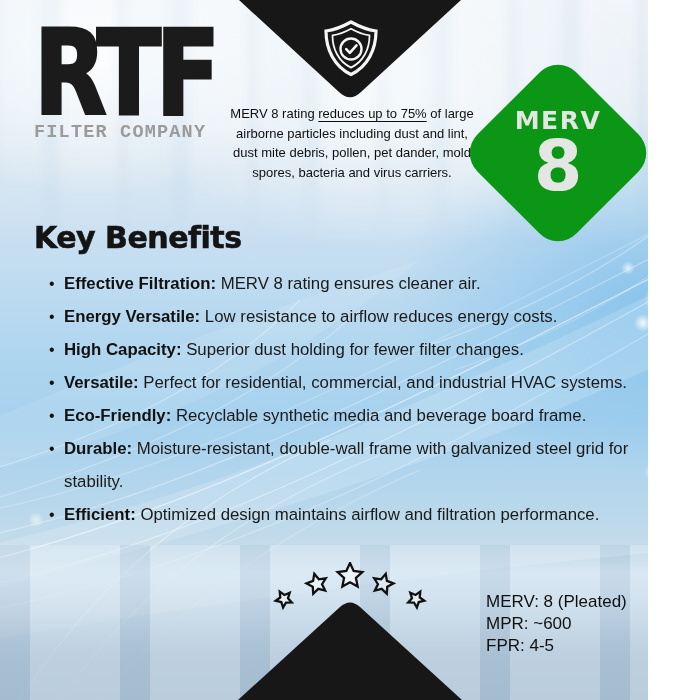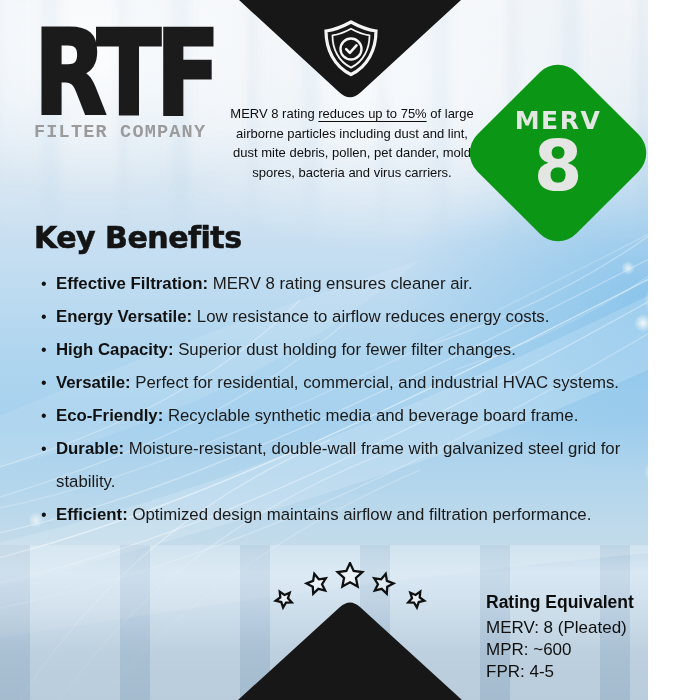--- a/index.html
+++ b/index.html
@@ -74,21 +74,21 @@
     color:#e3e6e2;font-family:"DejaVu Sans",sans-serif;font-weight:bold;
   }
   .badge-title{font-size:25px;letter-spacing:1.5px;line-height:1;}
   .badge-value{font-size:70px;line-height:.92;margin-top:1px;}
   
   .benefits{position:absolute;left:34px;top:220px;width:640px;}
   .benefits h2{
     margin:0 0 12px 0;font-family:"DejaVu Sans",sans-serif;font-weight:bold;
     font-size:30px;letter-spacing:-.5px;color:#141414;-webkit-text-stroke:.6px #141414;
   }
-  .benefits ul{margin:4px;padding:0;list-style:none;}
+  .benefits ul{margin:12px;padding:0;list-style:none;}
   .benefits li{
     position:relative;padding-left:18px;max-width:612px;
     font-size:16.8px;line-height:33px;color:#1a1a1a;
   }
   .benefits li::before{
     content:"\2022";position:absolute;left:3px;top:0;color:#111;font-size:16px;
   }
   .benefits .bl{font-weight:bold;color:#111;}
   
   .bottom-ribbon{position:absolute;left:0;top:590px;width:700px;height:110px;}
@@ -168,19 +168,18 @@
     <path transform="translate(95,14) scale(1.3)" d="M0,-10 L2.82,-3.88 L9.51,-3.09 L4.57,1.48 L5.88,8.09 L0,4.8 L-5.88,8.09 L-4.57,1.48 L-9.51,-3.09 L-2.82,-3.88 Z"></path>
     <path transform="translate(128,22) rotate(15) scale(1.05)" d="M0,-10 L2.82,-3.88 L9.51,-3.09 L4.57,1.48 L5.88,8.09 L0,4.8 L-5.88,8.09 L-4.57,1.48 L-9.51,-3.09 L-2.82,-3.88 Z"></path>
     <path transform="translate(161,37) rotate(30) scale(0.85)" d="M0,-10 L2.82,-3.88 L9.51,-3.09 L4.57,1.48 L5.88,8.09 L0,4.8 L-5.88,8.09 L-4.57,1.48 L-9.51,-3.09 L-2.82,-3.88 Z"></path>
   </svg>
 
   <svg class="bottom-ribbon" viewBox="0 0 700 110" aria-hidden="true">
     <path class="ribbon-fill" d="M238,110 L340,17 Q350,8 360,17 L462,110 Z"></path>
   </svg>
 
   <div class="rating">
-    <h3>Rating Equivalent</h3>
     <div class="r-line">MERV: 8 (Pleated)</div>
     <div class="r-line">MPR: ~600</div>
     <div class="r-line">FPR: 4-5</div>
   </div>
 
 </div>
 
 </body></html>

